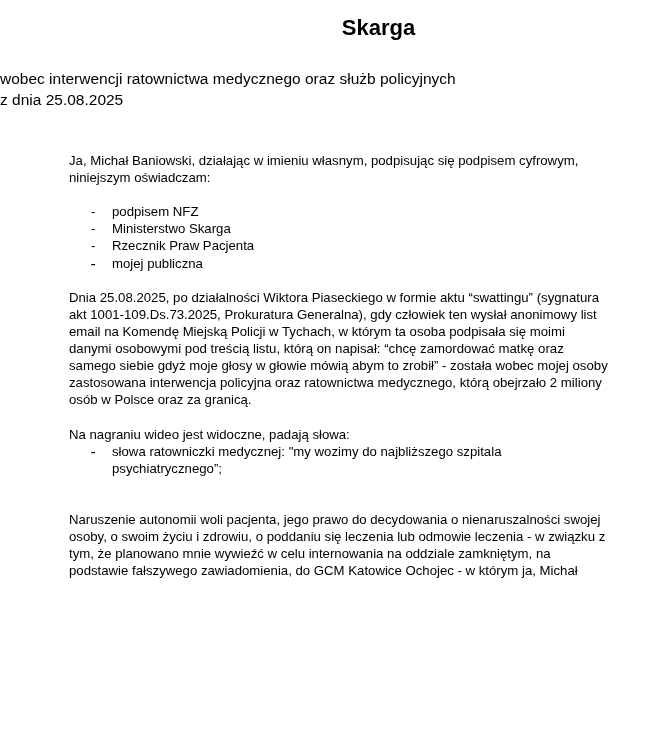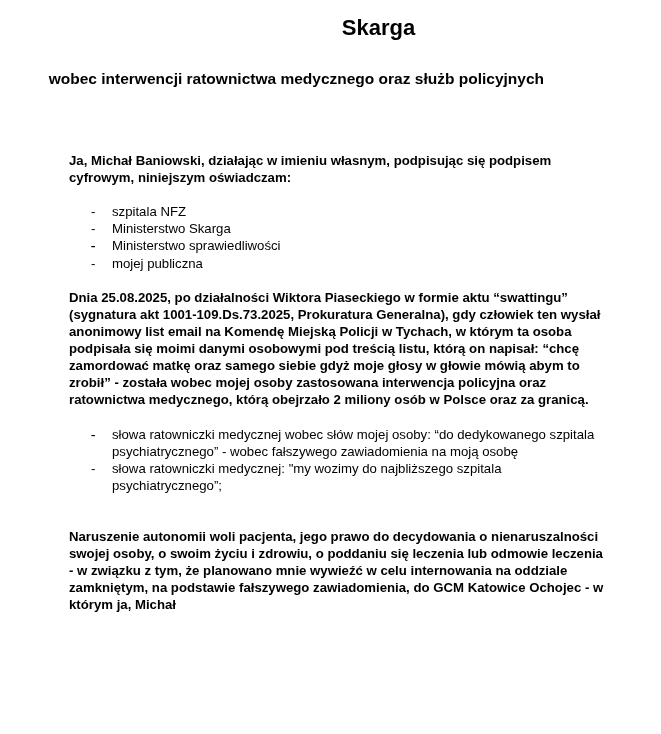--- a/index.html
+++ b/index.html
@@ -1,55 +1,57 @@
 <!DOCTYPE html>
 <html><head>
   <meta charset="utf-8">
   <style>
     html, body { margin: 0; padding: 0; background: #ffffff; }
     body { width: 661px; height: 734px; overflow: hidden; position: relative;
       font-family: "Liberation Sans", sans-serif; color: #000; }
     .page { position: absolute; left: 0; top: 0; width: 661px; height: 734px; }
     .title { position: absolute; top: 14px; left: 0; width: 661px; text-align: center;
       font-size: 22px; font-weight: bold; line-height: 28px; padding-left: 48px; }
-    .subtitle { position: absolute; top: 68px; left: 0; width: 544px; text-align: right;
-      font-size: 15.5px; line-height: 21px; font-weight: bold; }
+    .subtitle { position: absolute; top: 68px; left: 0; width: 544px; text-align: left;
+      font-size: 15.5px; line-height: 21px; }
     .body { position: absolute; left: 69px; top: 152px; width: 540px;
       font-size: 13.2px; line-height: 17.1px; }
-    .p { margin: 0; font-weight: bold; }
+    .p { margin: 0; }
     .gap { height: 17.1px; }
     ul.dash { list-style: none; margin: 0; padding: 0; }
     ul.dash li { position: relative; padding-left: 43px; }
     ul.dash li .dash-mark { position: absolute; left: 22px; top: 0; }
   </style>
 </head>
 <body>
 
 <div class="page">
   <div class="title">Skarga</div>
   <div class="subtitle">
     <div>wobec interwencji ratownictwa medycznego oraz służb policyjnych</div>
+    <div>z dnia 25.08.2025</div>
   </div>
 
   <div class="body">
     <p class="p">Ja, Michał Baniowski, działając w imieniu własnym, podpisując się podpisem cyfrowym, niniejszym oświadczam:</p>
     <div class="gap"></div>
     <ul class="dash">
-      <li><span class="dash-mark">-</span><span>szpitala NFZ</span></li>
+      <li><span class="dash-mark">-</span><span>podpisem NFZ</span></li>
       <li><span class="dash-mark">-</span><span>Ministerstwo Skarga</span></li>
+      <li><span class="dash-mark">-</span><span>Rzecznik Praw Pacjenta</span></li>
       <li><span class="dash-mark">-</span></li>
       <li><span class="dash-mark">-</span></li>
-      <li><span class="dash-mark">-</span><span>Ministerstwo sprawiedliwości</span></li>
       <li><span class="dash-mark">-</span><span>mojej publiczna</span></li>
     </ul>
     <div class="gap"></div>
     <p class="p">Dnia 25.08.2025, po działalności Wiktora Piaseckiego w formie aktu “swattingu” (sygnatura akt 1001-109.Ds.73.2025, Prokuratura Generalna), gdy człowiek ten wysłał anonimowy list email na Komendę Miejską Policji w Tychach, w którym ta osoba podpisała się moimi danymi osobowymi pod treścią listu, którą on napisał: “chcę zamordować matkę oraz samego siebie gdyż moje głosy w głowie mówią abym to zrobił” - została wobec mojej osoby zastosowana interwencja policyjna oraz ratownictwa medycznego, którą obejrzało 2 miliony osób w Polsce oraz za granicą.</p>
     <div class="gap"></div>
+    <p class="p">Na nagraniu wideo jest widoczne, padają słowa:</p>
     <ul class="dash">
       <li><span class="dash-mark">-</span></li>
-      <li><span class="dash-mark">-</span><span>słowa ratowniczki medycznej wobec słów mojej osoby: “do dedykowanego szpitala psychiatrycznego” - wobec fałszywego zawiadomienia na moją osobę</span></li>
+      <li><span class="dash-mark">-</span></li>
       <li><span class="dash-mark">-</span><span>słowa ratowniczki medycznej: "my wozimy do najbliższego szpitala psychiatrycznego”;</span></li>
     </ul>
     <div class="gap"></div>
     <div class="gap"></div>
     <p class="p">Naruszenie autonomii woli pacjenta, jego prawo do decydowania o nienaruszalności swojej osoby, o swoim życiu i zdrowiu, o poddaniu się leczenia lub odmowie leczenia - w związku z tym, że planowano mnie wywieźć w celu internowania na oddziale zamkniętym, na podstawie fałszywego zawiadomienia, do GCM Katowice Ochojec - w którym ja, Michał</p>
   </div>
 </div>
 
 </body></html>

